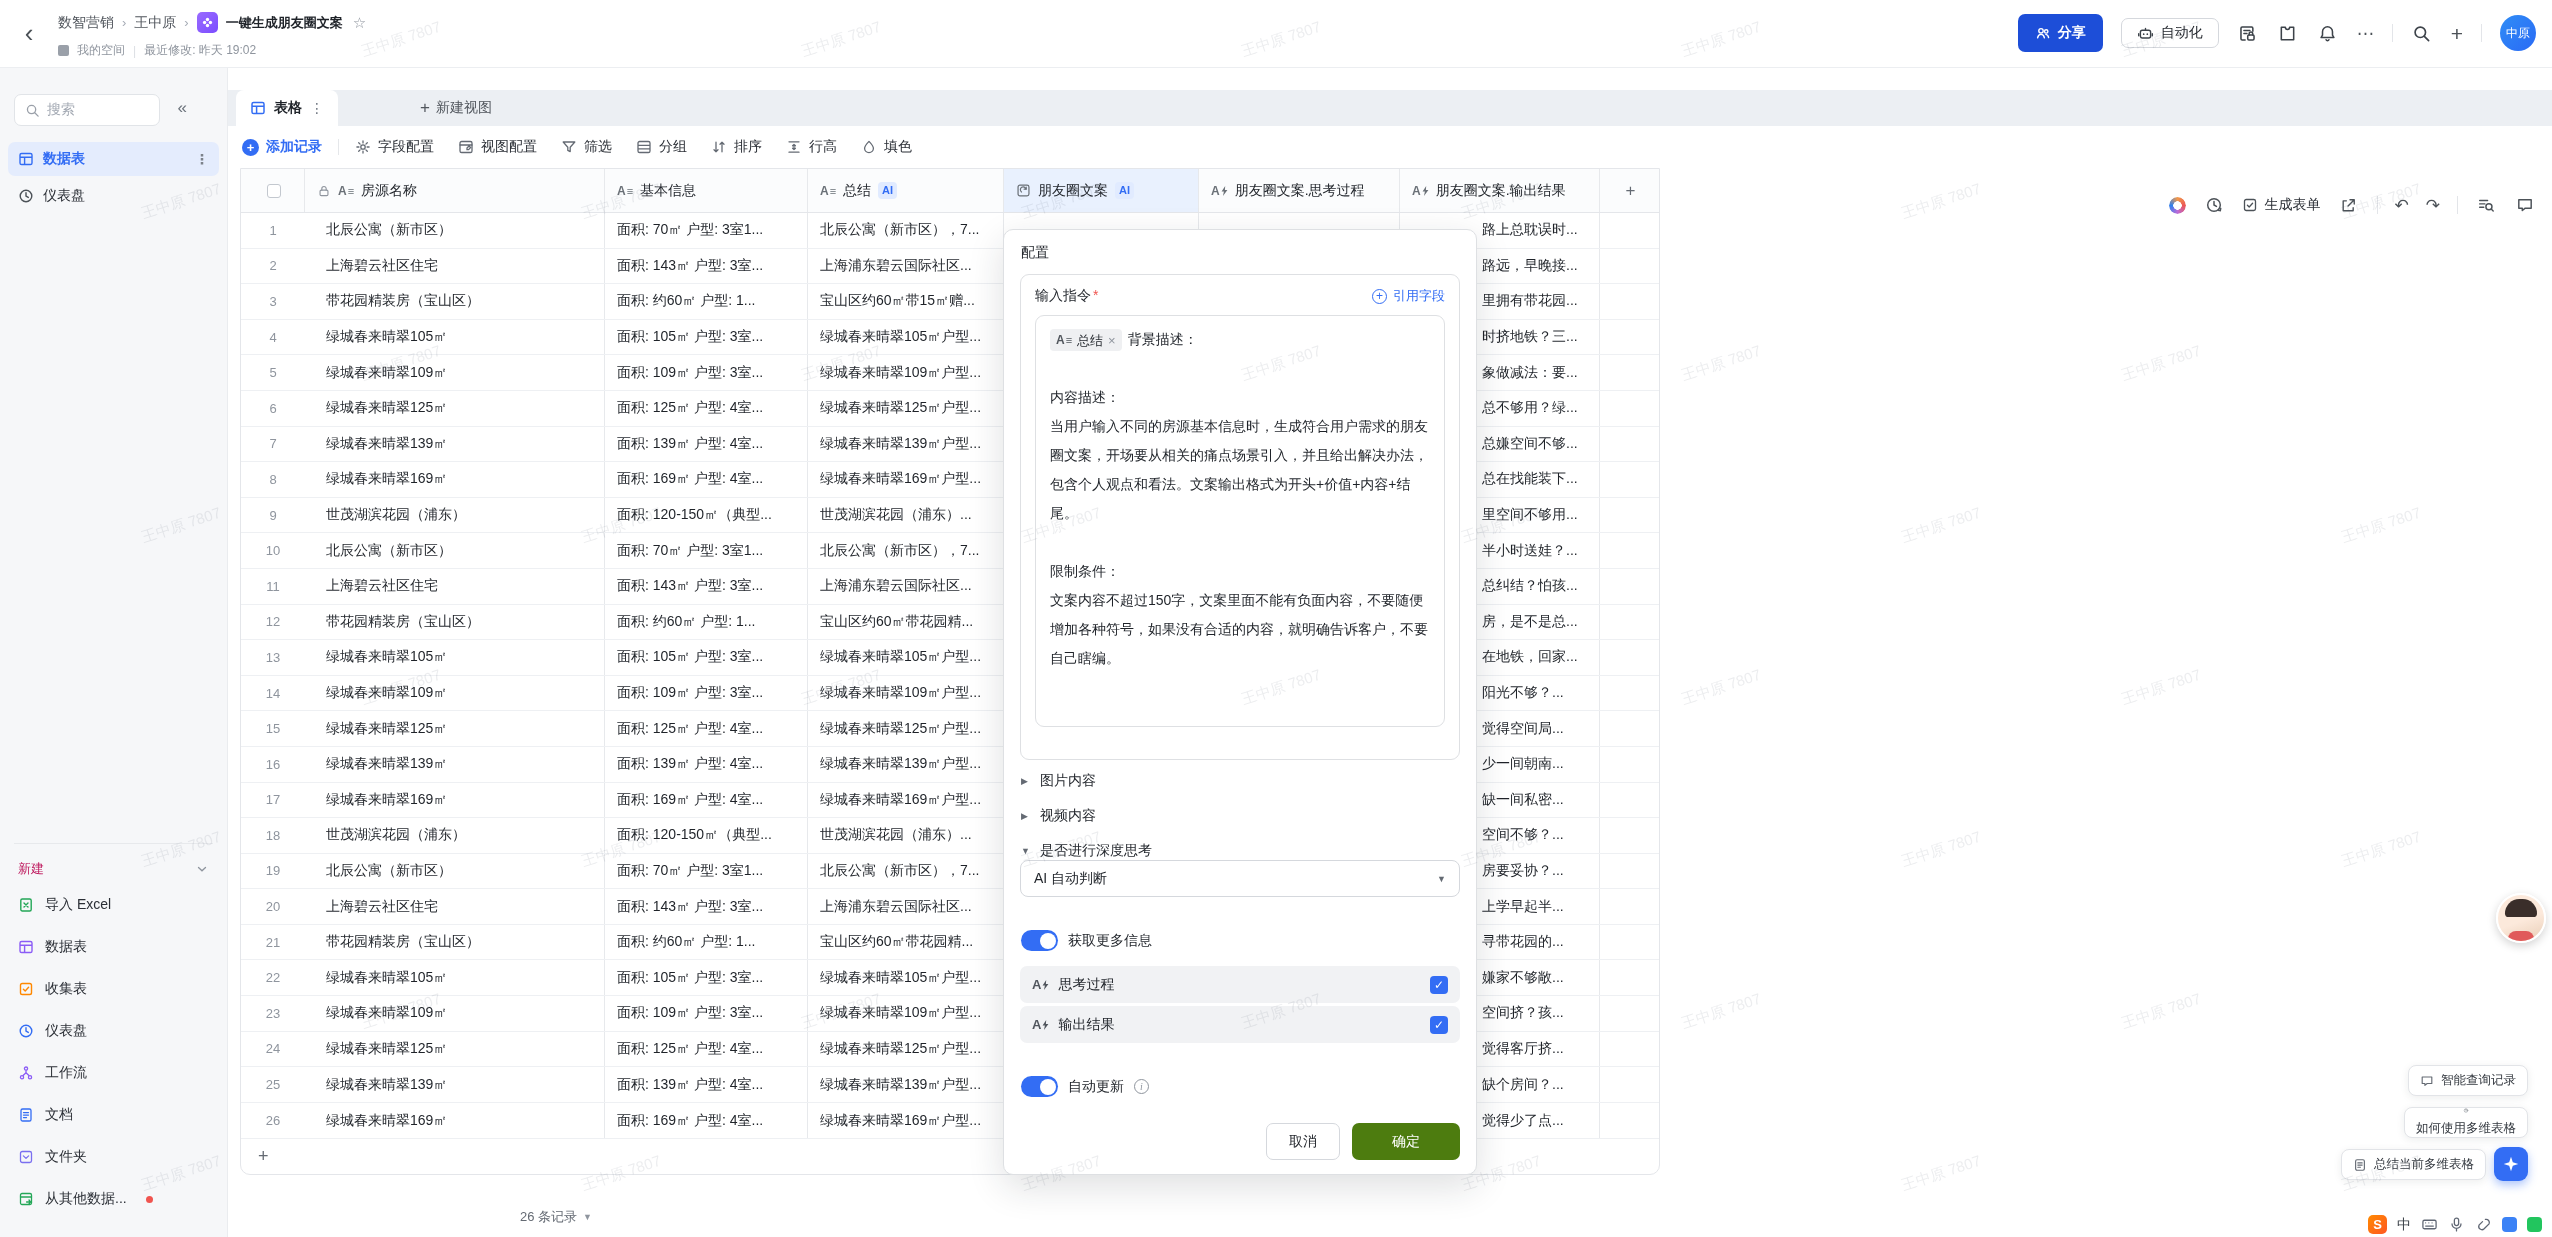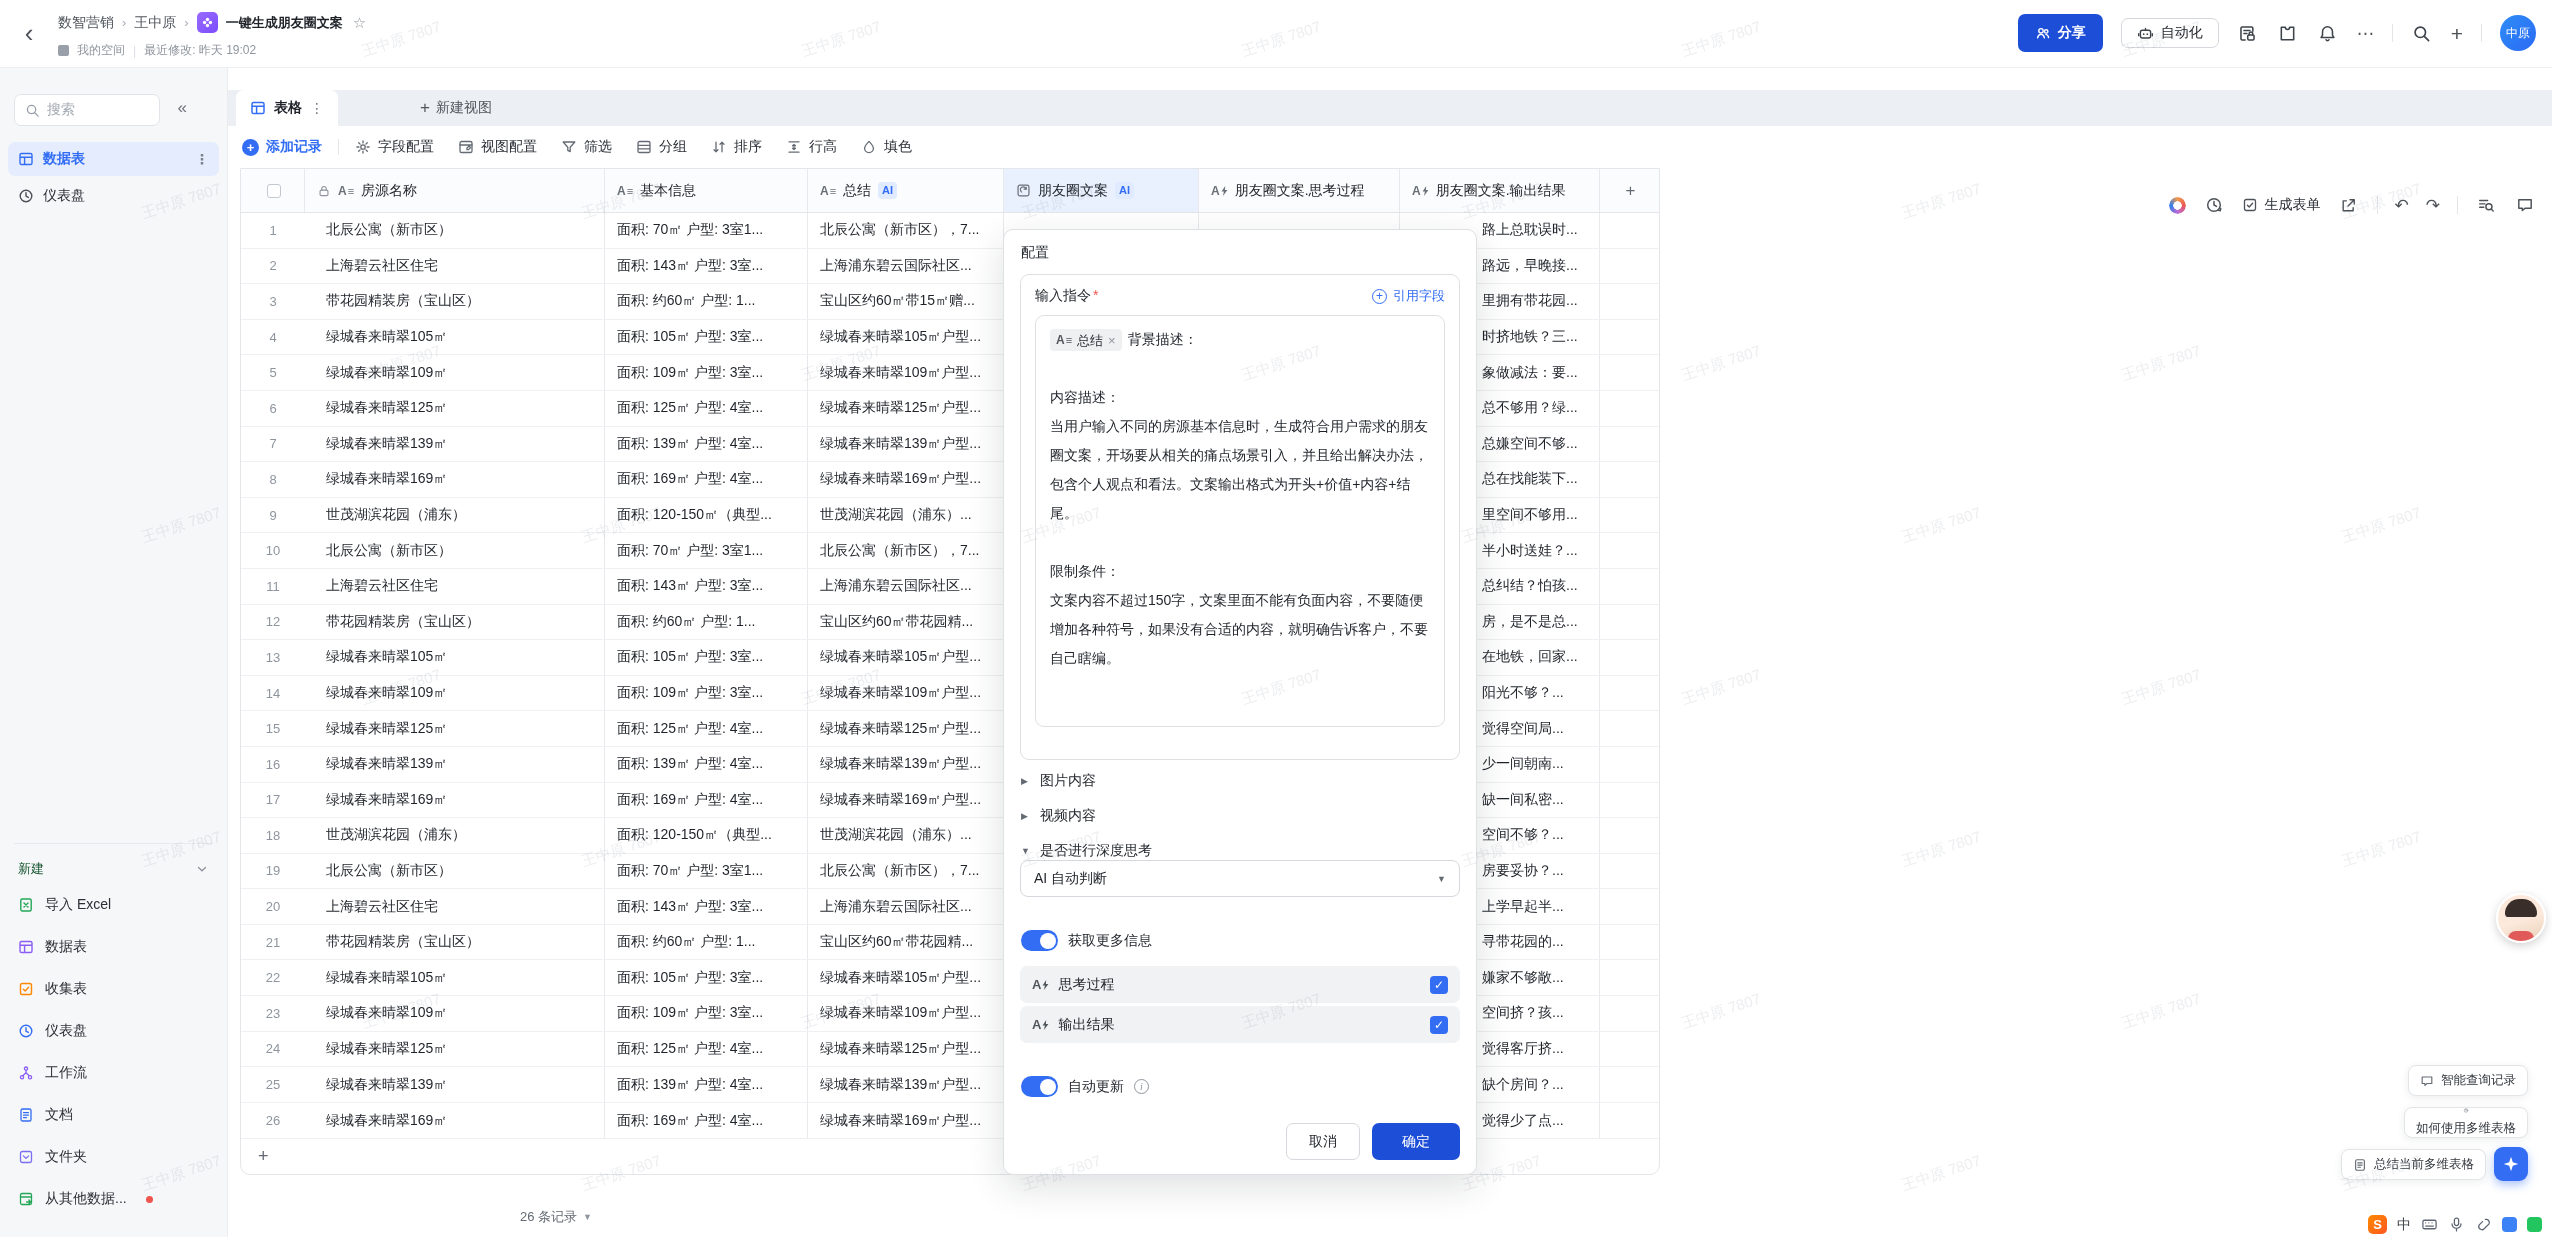--- a/index.html
+++ b/index.html
@@ -40,21 +40,21 @@
   .sb-search{position:absolute;left:14px;top:26px;width:146px;height:32px;background:#fff;border:1px solid #e1e4e8;
              border-radius:7px;display:flex;align-items:center;gap:7px;padding:0 10px;color:#a3a9b3;}
   .sb-collapse{position:absolute;right:40px;top:30px;color:#6b727b;font-size:17px;cursor:pointer;}
   .sb-nav{position:absolute;left:8px;right:8px;top:74px;}
   .sb-item{height:34px;display:flex;align-items:center;gap:9px;padding:0 10px;border-radius:7px;font-size:14px;
            color:#2b2f36;cursor:pointer;margin-bottom:3px;}
   .sb-item.active{background:#e4ecfd;color:#336df4;font-weight:600;}
   .sb-item .kebab{margin-left:auto;color:#7c828b;font-size:14px;}
   .sb-bottom{position:absolute;left:0;right:0;top:775px;}
   .sb-divider{height:1px;background:#e7e9ec;margin:0 14px 10px;}
-  .sb-newhead{display:flex;align-items:center;padding:6px 18px;color:#14532d;font-size:13px;gap:23px;}
+  .sb-newhead{display:flex;align-items:center;padding:6px 18px;color:#be185d;font-size:13px;gap:23px;}
   .sb-newhead .chev{margin-left:auto;color:#8f959e;}
   .nb-item{height:42px;display:flex;align-items:center;gap:11px;padding:0 18px;font-size:14px;color:#2b2f36;cursor:pointer;}
   .red-dot{width:7px;height:7px;border-radius:50%;background:#f0544f;margin-left:8px;}
 
   
   .main{position:absolute;left:228px;top:68px;right:0;bottom:0;background:#fff;}
   .tabstrip{position:absolute;left:0;right:0;top:22px;height:36px;background:#eceff3;}
   .tab-active{position:absolute;left:8px;top:0;height:36px;background:#fff;border-radius:8px 8px 0 0;
               display:flex;align-items:center;gap:8px;padding:0 14px;font-weight:700;font-size:14px;cursor:pointer;}
   .tab-active .kebab{color:#6f7680;font-weight:400;}
@@ -129,21 +129,21 @@
   .p-trow{position:absolute;left:17px;display:flex;align-items:center;gap:10px;font-size:14px;}
   .p-opt{position:absolute;left:16px;right:16px;height:37px;background:#f1f2f4;border-radius:7px;display:flex;
          align-items:center;gap:9px;padding:0 12px;font-size:14px;}
   .cbx{margin-left:auto;width:18px;height:18px;border-radius:4px;background:#336df4;color:#fff;display:flex;
        align-items:center;justify-content:center;font-size:12px;cursor:pointer;}
   .info-i{width:15px;height:15px;border:1.2px solid #8f959e;border-radius:50%;color:#8f959e;font-size:10px;
           display:inline-flex;align-items:center;justify-content:center;font-family:"Liberation Serif",serif;font-style:italic;}
   .p-footer{position:absolute;right:16px;bottom:14px;display:flex;gap:12px;}
   .btn{height:37px;border-radius:7px;font-size:14px;display:flex;align-items:center;justify-content:center;cursor:pointer;}
   .btn-cancel{width:74px;background:#fff;border:1px solid #d5d8dd;color:#1f2329;}
-  .btn-ok{width:88px;background:#1d4ed8;color:#fff;}
+  .btn-ok{width:108px;background:#4d7c0f;color:#fff;}
 
   
   .chip-float{position:absolute;height:31px;background:#fff;border:1px solid #e2e4e8;border-radius:8px;
               box-shadow:0 2px 8px rgba(31,35,41,.08);display:flex;align-items:center;gap:7px;padding:0 11px;
               font-size:12.5px;color:#33383f;z-index:60;cursor:pointer;}
   .ai-corner{position:absolute;right:24px;top:1147px;width:34px;height:34px;border-radius:9px;background:#336df4;
              box-shadow:0 4px 10px rgba(51,109,244,.4);display:flex;align-items:center;justify-content:center;z-index:60;cursor:pointer;}
   .dh-avatar{position:absolute;right:6px;top:893px;width:50px;height:50px;border-radius:50%;z-index:60;cursor:pointer;
              background:linear-gradient(160deg,#fce9db 55%,#e8cdb6);box-shadow:0 3px 10px rgba(0,0,0,.18);overflow:hidden;border:2px solid #fff;}
   .dh-avatar .hair{position:absolute;left:7px;top:4px;width:32px;height:18px;border-radius:16px 16px 4px 4px;background:#3a2e2a;}

